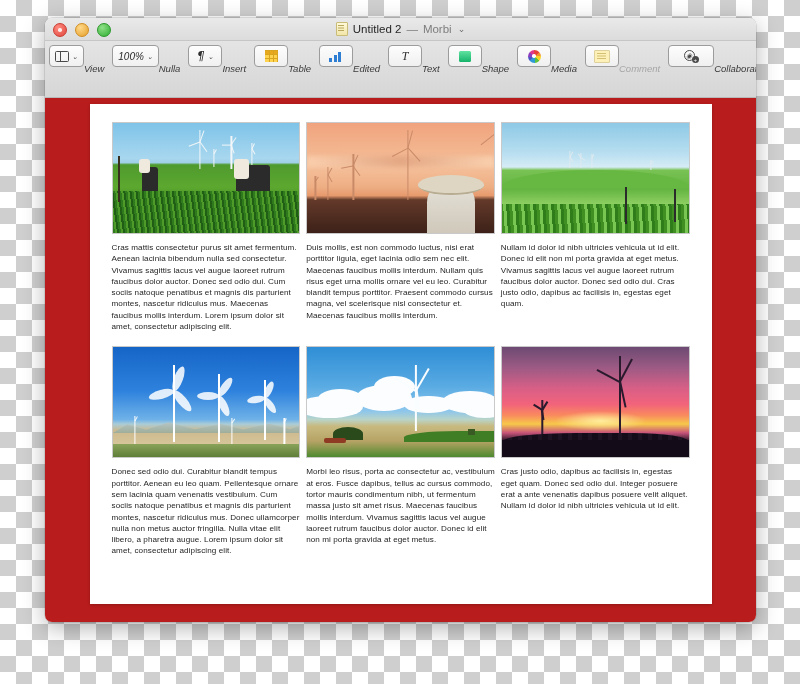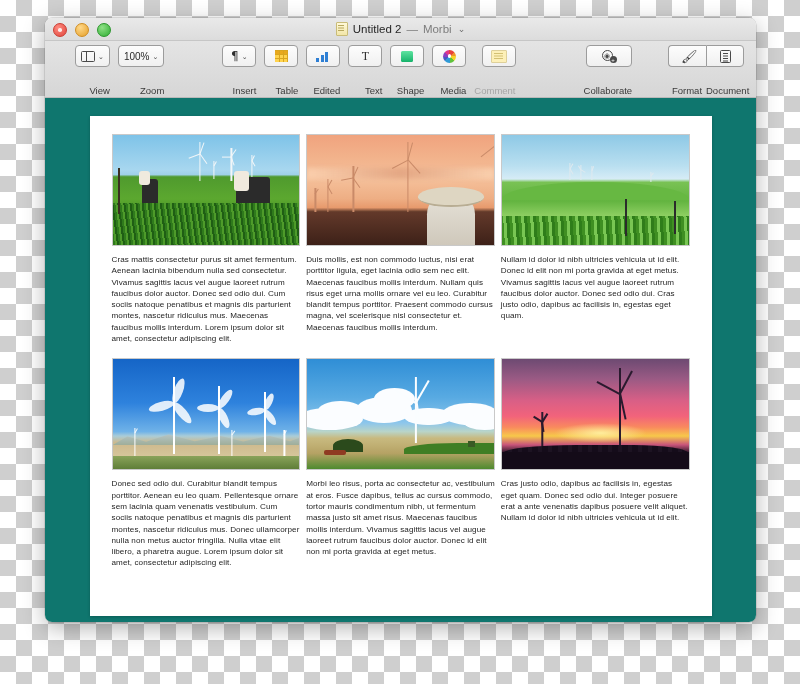--- a/index.html
+++ b/index.html
@@ -110,24 +110,25 @@
     position: relative;
     height: 52px;
     background: linear-gradient(to bottom, #e4e4e4, #d6d6d6);
     border-bottom: 1px solid #b9b9b9;
     display: flex;
     align-items: flex-start;
     padding-top: 4px;
   }
   .tb-item {
     display: flex;
-    flex-direction: column;
-    align-items: flex-end;
+    flex-direction: row;
+    align-items: flex-start;
     width: auto;
     margin: 0 4px;
+    font-style: italic;
   }
   .tb-btn {
     height: 22px;
     min-width: 34px;
     border: 1px solid #9c9c9c;
     border-radius: 4px;
     background: linear-gradient(to bottom, #fdfdfd, #f0f0f0);
     display: flex;
     align-items: center;
     justify-content: center;
@@ -267,24 +268,24 @@
   .seg .tb-btn { border-radius: 0; border-right-width: 0; }
   .seg .tb-btn:first-child { border-radius: 4px 0 0 4px; }
   .seg .tb-btn:last-child { border-radius: 0 4px 4px 0; border-right-width: 1px; }
   .seg-labels { display: flex; }
   .seg-labels .tb-label { width: 38px; text-align: center; }
 
   
   .canvas {
     position: relative;
     height: calc(604px - 22px - 53px);
-    background: #0f766e;
+    background: #b91c1c;
     display: flex;
     justify-content: center;
-    padding-top: 18px;
+    padding-top: 6px;
     box-sizing: border-box;
   }
   .paper {
     width: 622px;
     height: 500px;
     background: #ffffff;
     box-shadow: 0 1px 3px rgba(0,0,0,0.22);
     padding: 18px 22px;
     box-sizing: border-box;
   }
@@ -403,21 +404,21 @@
           <span class="chev">⌄</span>
         </div>
         <div class="tb-label">View</div>
       </div>
 
       <div class="tb-item">
         <div class="tb-btn">
           <span class="zoom-val">100%</span>
           <span class="chev">⌄</span>
         </div>
-        <div class="tb-label">Zoom</div>
+        <div class="tb-label">Nulla</div>
       </div>
 
       <div class="tb-spacer-md"></div>
 
       <div class="tb-item">
         <div class="tb-btn">
           <span class="ic-pilcrow">¶</span>
           <span class="chev">⌄</span>
         </div>
         <div class="tb-label">Insert</div>

